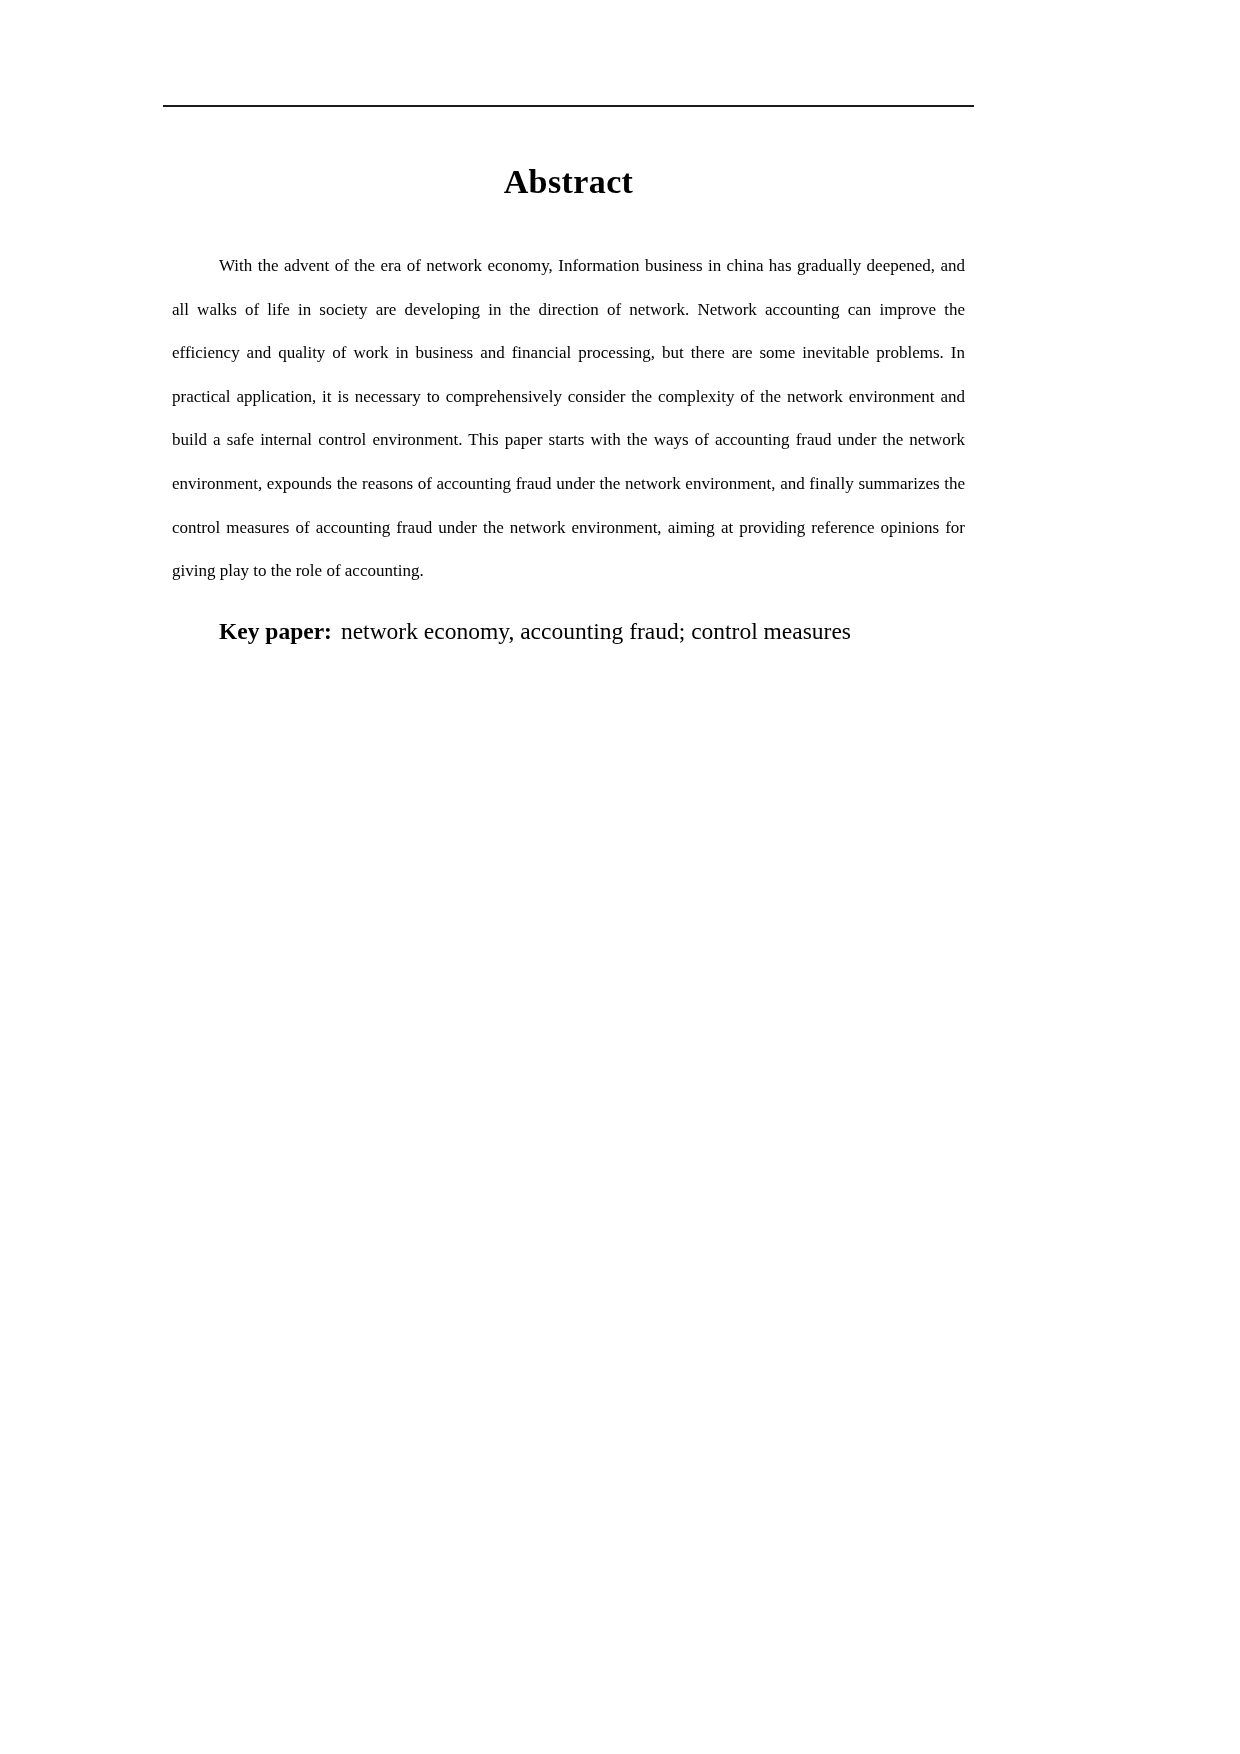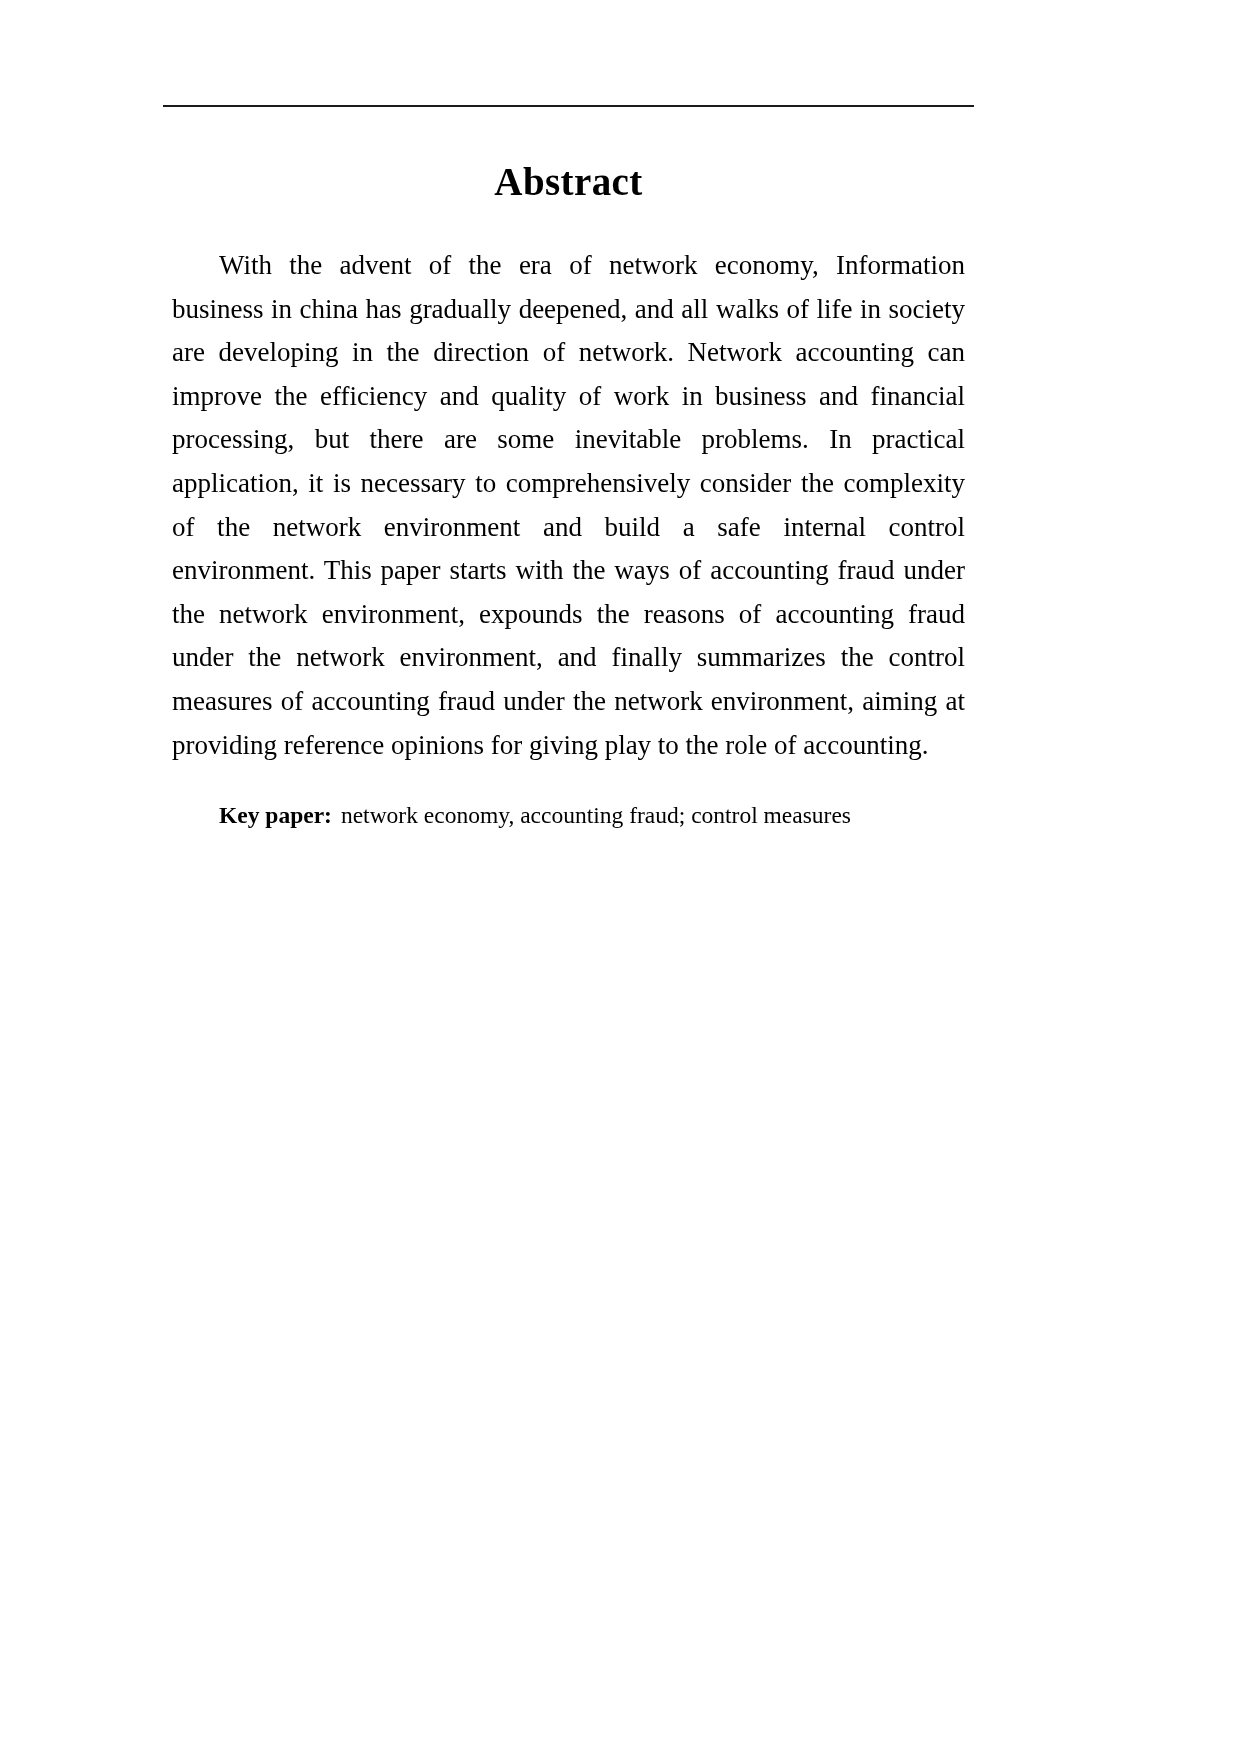--- a/index.html
+++ b/index.html
@@ -28,30 +28,30 @@
     height: 0;
     border-top: 2.2px solid #1a1a1a;
   }
   .content {
     position: absolute;
     left: 172px;
     top: 160px;
     width: 793px;
   }
   .doc-title {
-    font-size: 39px;
+    font-size: 34px;
     font-weight: bold;
     text-align: center;
     letter-spacing: 0.4px;
     margin: 0 0 0 0;
     line-height: 44px;
   }
   .abstract-body {
     margin-top: 40px;
-    font-size: 27px;
+    font-size: 17px;
     line-height: 43.6px;
     text-align: justify;
     text-justify: inter-word;
     text-align-last: left;
     hyphens: none;
   }
   .abstract-body .indent {
     display: inline-block;
     width: 47px;
   }

